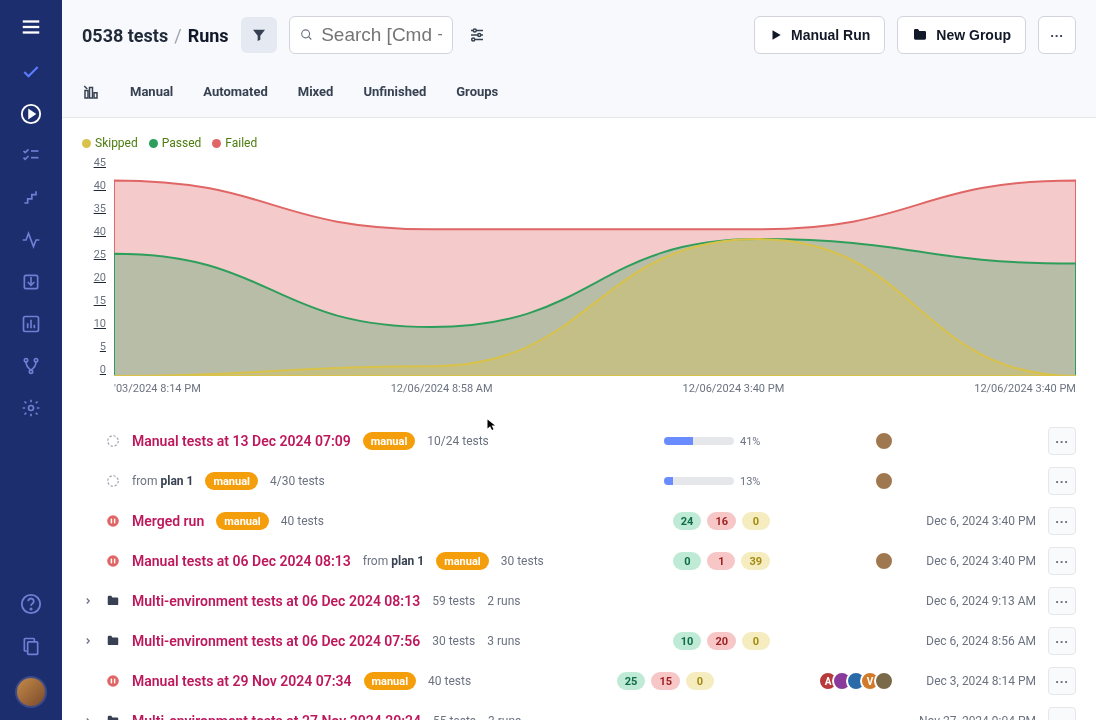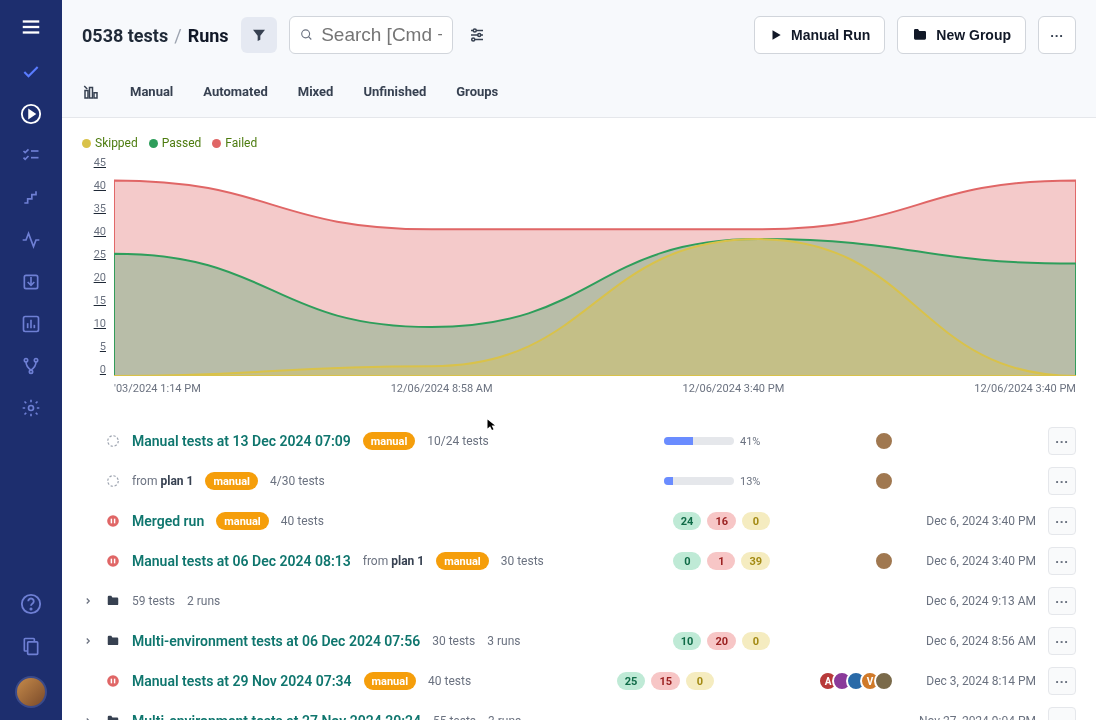--- a/index.html
+++ b/index.html
@@ -40,21 +40,21 @@
 .yaxis { display:flex; flex-direction:column; justify-content:space-between; text-align:right; font-size:11px; color:#6b7280; padding-right:8px; width:32px; height:100%; }
 .plot { flex:1; height:100%; position:relative; }
 .plot svg { width:100%; height:100%; display:block; }
 .xaxis { display:flex; justify-content:space-between; font-size:11px; color:#6b7280; padding:6px 0 10px 32px; }
 
 .runs { flex:1; overflow-y:auto; background:#fff; padding: 8px 20px 0 20px; }
 .run { display:flex; align-items:center; height:40px; gap:12px; border-bottom:none; }
 .run .caret { width:12px; display:flex; justify-content:center; color:#6b7280; cursor:pointer; }
 .run .status-ico { width:14px; height:14px; display:flex; align-items:center; justify-content:center; }
 .run .folder-ico { color:#374151; }
-.run .title { font-weight:600; font-size:14px; color:#0f766e; cursor:pointer; white-space:nowrap; }
+.run .title { font-weight:600; font-size:14px; color:#be185d; cursor:pointer; white-space:nowrap; }
 .run .from { font-size:12px; color:#6b7280; }
 .run .from b { color:#374151; font-weight:700; }
 .tag { display:inline-flex; align-items:center; height:18px; padding:0 8px; border-radius:10px; font-size:11px; font-weight:700; color:#fff; background:#f59e0b; }
 .run .meta { font-size:12px; color:#6b7280; }
 .run .mid { flex:1; }
 
 .progress { display:flex; align-items:center; gap:6px; width:106px; }
 .progress .bar { flex:1; height:8px; border-radius:999px; background:#e5e7eb; overflow:hidden; position:relative; }
 .progress .bar .fill { height:100%; background:#6a8cff; }
 .progress .pct { font-size:11px; color:#6b7280; width:30px; }
@@ -257,21 +257,21 @@
           </div>
         <div class="plot">
           <svg viewBox="0 0 1000 220" preserveAspectRatio="none" id="chart-svg">
               <path d="M 0 24.444444444444457 C 165 24.444444444444457 165 73.33333333333334 330 73.33333333333334 C 500 73.33333333333334 500 73.33333333333334 670 73.33333333333334 C 835 73.33333333333334 835 24.444444444444457 1000 24.444444444444457 L 1000 220 L 0 220 Z" fill="rgba(224,102,102,0.35)" stroke="#e06666" stroke-width="2"></path>
               <path d="M 0 97.77777777777777 C 165 97.77777777777777 165 171.11111111111111 330 171.11111111111111 C 500 171.11111111111111 500 83.11111111111111 670 83.11111111111111 C 835 83.11111111111111 835 107.55555555555557 1000 107.55555555555557 L 1000 220 L 0 220 Z" fill="rgba(46,158,91,0.3)" stroke="#2e9e5b" stroke-width="2"></path>
               <path d="M 0 220 C 165 220 165 210.22222222222223 330 210.22222222222223 C 500 210.22222222222223 500 83.11111111111111 670 83.11111111111111 C 835 83.11111111111111 835 220 1000 220 L 1000 220 L 0 220 Z" fill="rgba(217,194,74,0.35)" stroke="#d9c24a" stroke-width="2"></path>
             </svg>
         </div>
       </div>
       <div class="xaxis" id="xaxis">
-          <div>'03/2024 1:14 PM</div>
+          <div>'03/2024 8:14 PM</div>
           <div>12/06/2024 8:58 AM</div>
           <div>12/06/2024 3:40 PM</div>
           <div>12/06/2024 3:40 PM</div>
         </div>
     </div>
 
     <div class="runs" id="runs">
         <div class="run">
           <span class="caret"></span>
           <span class="status-ico">
@@ -381,20 +381,21 @@
           <span class="caret">
             <svg width="10" height="10" viewBox="0 0 24 24" fill="none" stroke="currentColor" stroke-width="3">
               <polyline points="9 6 15 12 9 18"></polyline>
             </svg>
           </span>
           <span class="status-ico folder-ico">
             <svg width="16" height="16" viewBox="0 0 24 24" fill="currentColor">
               <path d="M3 5a2 2 0 0 1 2-2h4l2 3h8a2 2 0 0 1 2 2v9a2 2 0 0 1-2 2H5a2 2 0 0 1-2-2z"></path>
             </svg>
           </span>
+          <span class="title">Multi-environment tests at 06 Dec 2024 08:13</span>
           <span class="meta">59 tests</span>
           <span class="meta">2 runs</span>
           <span class="mid"></span>
           <span style="width:80px"></span>
           <span style="width:20px"></span>
           <span class="timestamp">Dec 6, 2024 9:13 AM</span>
           <button class="row-more">
             <span>···</span>
           </button>
         </div>

